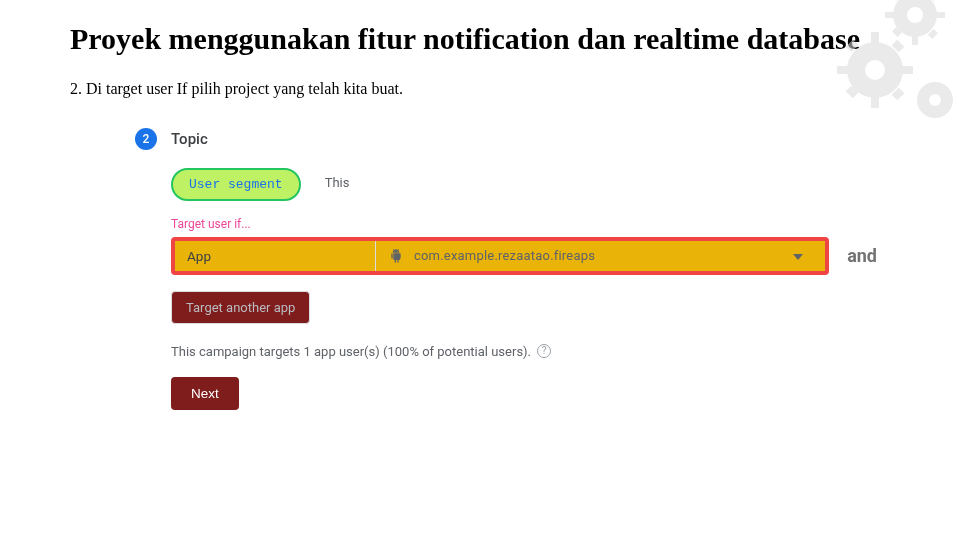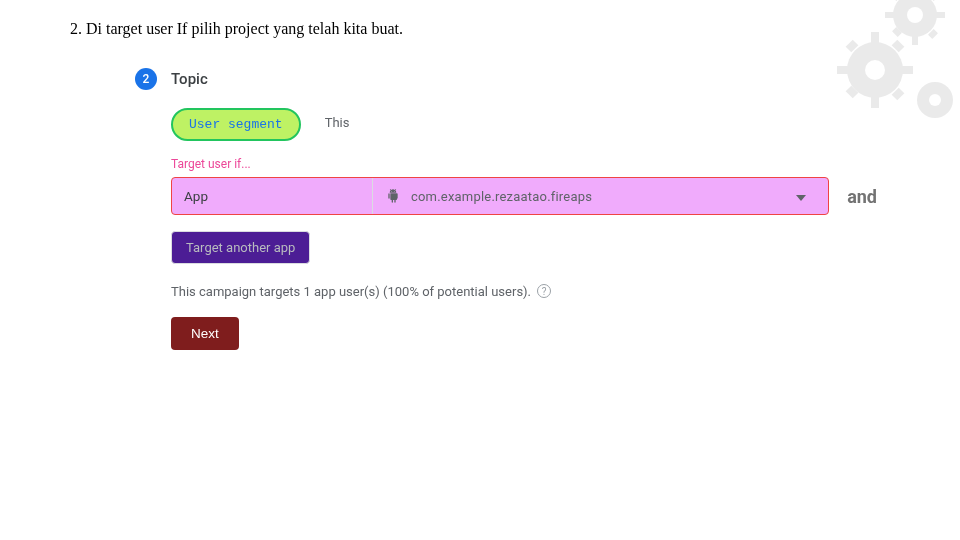--- a/index.html
+++ b/index.html
@@ -91,25 +91,25 @@
   }
   .target-row {
     display: flex;
     align-items: stretch;
     gap: 10px;
     margin-bottom: 16px;
   }
   .app-select {
     display: flex;
     align-items: center;
-    border: 1px solid #ef4444;
+    border: 4px solid #ef4444;
     border-radius: 4px;
     flex: 1;
     height: 38px;
-    background: #f0abfc;
+    background: #eab308;
   }
   .app-left {
     width: 200px;
     padding: 0 12px;
     font-size: 13.5px;
     color: #3c4043;
     display: flex;
     align-items: center;
     height: 100%;
   }
@@ -148,21 +148,21 @@
     font-size: 18px;
     font-weight: 700;
     display: flex;
     align-items: center;
     padding: 0 8px;
     cursor: pointer;
   }
   .ghost-btn {
     border: 1px solid #dadce0;
     color: #b8bbbf;
-    background: #4c1d95;
+    background: #7f1d1d;
     border-radius: 4px;
     padding: 8px 14px;
     font-size: 13px;
     margin-bottom: 20px;
     display: inline-block;
     filter: blur(0.3px);
   }
   .summary-row {
     display: flex;
     gap: 6px;
@@ -238,20 +238,21 @@
       </g>
       <g transform="translate(125,110)">
         <circle r="18"></circle>
         <circle r="6" fill="#fff"></circle>
       </g>
     </g>
   </svg>
 </div>
 
 <div class="slide">
+  <h1 class="title">Proyek menggunakan fitur notification dan realtime database</h1>
   <p class="subtext">2. Di target user If pilih project yang telah kita buat.</p>
 
   <div class="panel">
     <div class="step-row">
       <div class="step-badge">2</div>
       <div class="step-title">Topic</div>
     </div>
 
     <div class="content">
       <div class="tab-row">

